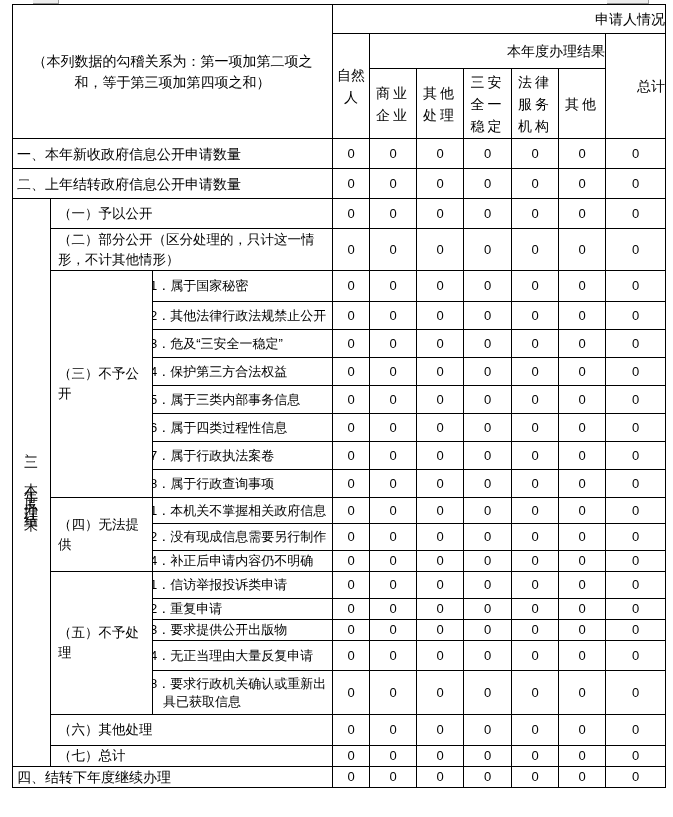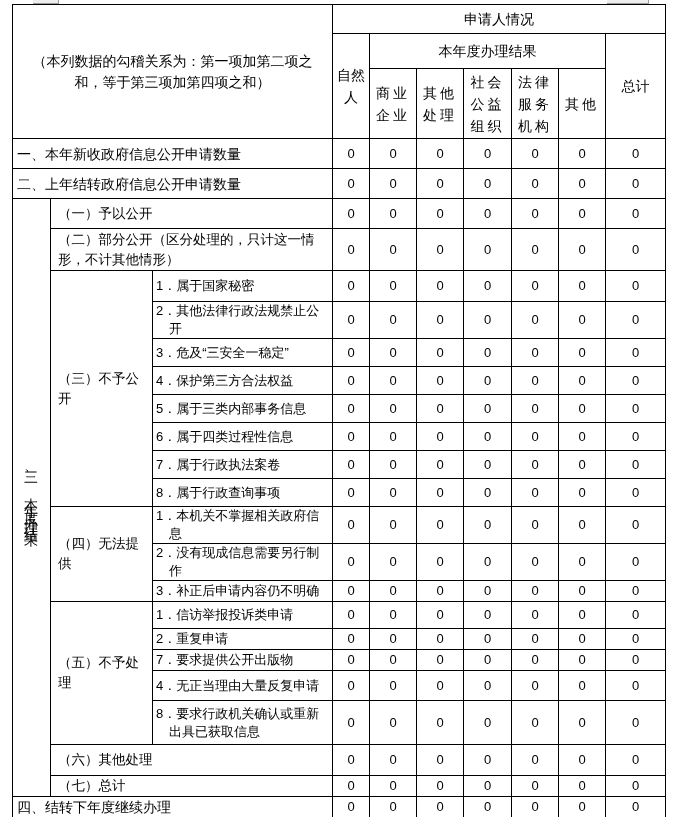--- a/index.html
+++ b/index.html
@@ -8,26 +8,26 @@
     font-family:"Liberation Sans", sans-serif; position:relative; overflow:hidden;
   }
   .artifact { position:absolute; top:0; height:3px; background:#ededed;
     border-bottom:1px solid #9a9a9a; border-right:1px solid #9a9a9a; }
   .artifact-left { left:33px; width:25px; }
   .artifact-right { left:607px; width:41px; }
   table { position:absolute; left:12px; top:4px; width:653px;
     border-collapse:collapse; table-layout:fixed; }
   td { border:1px solid #000000; font-size:14px; line-height:20px;
     vertical-align:middle; padding:0; overflow:hidden; word-break:break-all; }
-  .center { text-align:center; }
+  .center { text-align:right; }
   .corner { padding:0 10px; line-height:21px;text-align:center; }
   .lbl { text-align:left; padding-left:4px; }
   .lbl2 { text-align:left; padding-left:7px; font-size:13.5px; }
   .item { text-align:left; font-size:13px; line-height:18px;
-    padding-left:16px; text-indent:-13px; }
+    padding-left:10px; text-indent:-13px; }
   .v { text-align:center; font-size:13px; }
   .sub { text-align:center; letter-spacing:3px; padding:0 2px; line-height:22px; }
   .natural { text-align:center; padding:0 2px; line-height:22px; letter-spacing:0; }
   .vlabel { text-align:center; }
   .vlabel span { writing-mode:vertical-lr; text-orientation:upright;
     letter-spacing:6px; display:inline-block; font-size:14px; }
 </style>
 </head>
 <body>
 
@@ -53,21 +53,21 @@
   <td class="center" colspan="7">申请人情况</td>
 </tr>
 <tr style="height:35px">
   <td class="natural" rowspan="2">自然人</td>
   <td class="center" colspan="5">本年度办理结果</td>
   <td class="center" rowspan="2">总计</td>
 </tr>
 <tr style="height:70px">
   <td class="sub">商业企业</td>
   <td class="sub">其他处理</td>
-  <td class="sub">社会公益组织</td>
+  <td class="sub">三安全一稳定</td>
   <td class="sub">法律服务机构</td>
   <td class="sub">其他</td>
 </tr>
 
 <tr style="height:30px">
   <td class="lbl" colspan="3">一、本年新收政府信息公开申请数量</td>
   <td class="v">0</td>
         <td class="v">0</td>
         <td class="v">0</td>
         <td class="v">0</td>
@@ -205,21 +205,21 @@
   <td class="item">2．没有现成信息需要另行制作</td>
   <td class="v">0</td>
         <td class="v">0</td>
         <td class="v">0</td>
         <td class="v">0</td>
         <td class="v">0</td>
         <td class="v">0</td>
         <td class="v">0</td>
 </tr>
 <tr style="height:19px">
-  <td class="item">3．补正后申请内容仍不明确</td>
+  <td class="item">4．补正后申请内容仍不明确</td>
   <td class="v">0</td>
         <td class="v">0</td>
         <td class="v">0</td>
         <td class="v">0</td>
         <td class="v">0</td>
         <td class="v">0</td>
         <td class="v">0</td>
 </tr>
 
 <tr style="height:27px">
@@ -237,21 +237,21 @@
   <td class="item">2．重复申请</td>
   <td class="v">0</td>
         <td class="v">0</td>
         <td class="v">0</td>
         <td class="v">0</td>
         <td class="v">0</td>
         <td class="v">0</td>
         <td class="v">0</td>
 </tr>
 <tr style="height:20px">
-  <td class="item">7．要求提供公开出版物</td>
+  <td class="item">3．要求提供公开出版物</td>
   <td class="v">0</td>
         <td class="v">0</td>
         <td class="v">0</td>
         <td class="v">0</td>
         <td class="v">0</td>
         <td class="v">0</td>
         <td class="v">0</td>
 </tr>
 <tr style="height:30px">
   <td class="item">4．无正当理由大量反复申请</td>

